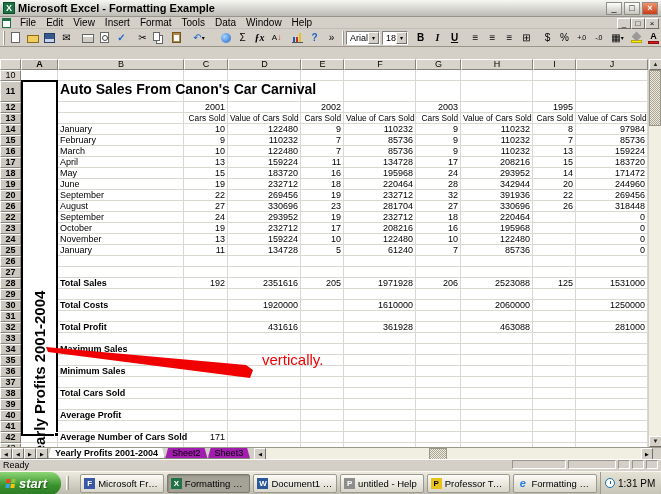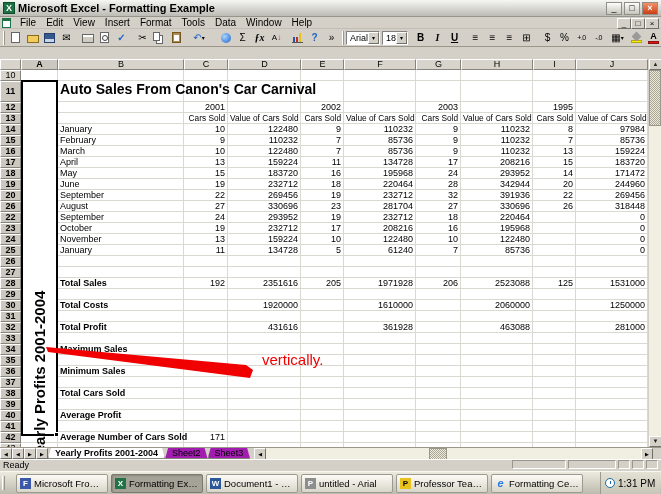--- a/index.html
+++ b/index.html
@@ -832,20 +832,29 @@
   <div class="statusbar">
     <span class="ready">Ready</span>
     <span class="spanel sp1"></span>
     <span class="spanel sp2"></span>
     <span class="spanel spx"></span>
     <span class="spanel spx"></span>
     <span class="spanel spx"></span>
   </div>
 
   <div class="taskbar">
+    <div class="startbtn">
+      <span class="winflag">
+          <i class="wf1"></i>
+          <i class="wf2"></i>
+          <i class="wf3"></i>
+          <i class="wf4"></i>
+        </span>
+      <span>start</span>
+    </div>
     <div class="ql">
         <span class="grip"></span>
       </div>
     <div class="taskbtns">
 
         <div class="taskbtn">
           <span class="tb-ico ic-frontpage">F</span>
           <span class="tb-label">Microsoft FrontP...</span>
         </div>
 
@@ -854,21 +863,21 @@
           <span class="tb-label">Formatting Exa...</span>
         </div>
 
         <div class="taskbtn">
           <span class="tb-ico ic-word">W</span>
           <span class="tb-label">Document1 - Mic...</span>
         </div>
 
         <div class="taskbtn">
           <span class="tb-ico ic-paint">P</span>
-          <span class="tb-label">untitled - Arial</span>
+          <span class="tb-label">untitled - Help</span>
         </div>
 
         <div class="taskbtn">
           <span class="tb-ico ic-professor">P</span>
           <span class="tb-label">Professor Teach...</span>
         </div>
 
         <div class="taskbtn">
           <span class="tb-ico ic-ie">e</span>
           <span class="tb-label">Formatting Cells ...</span>

